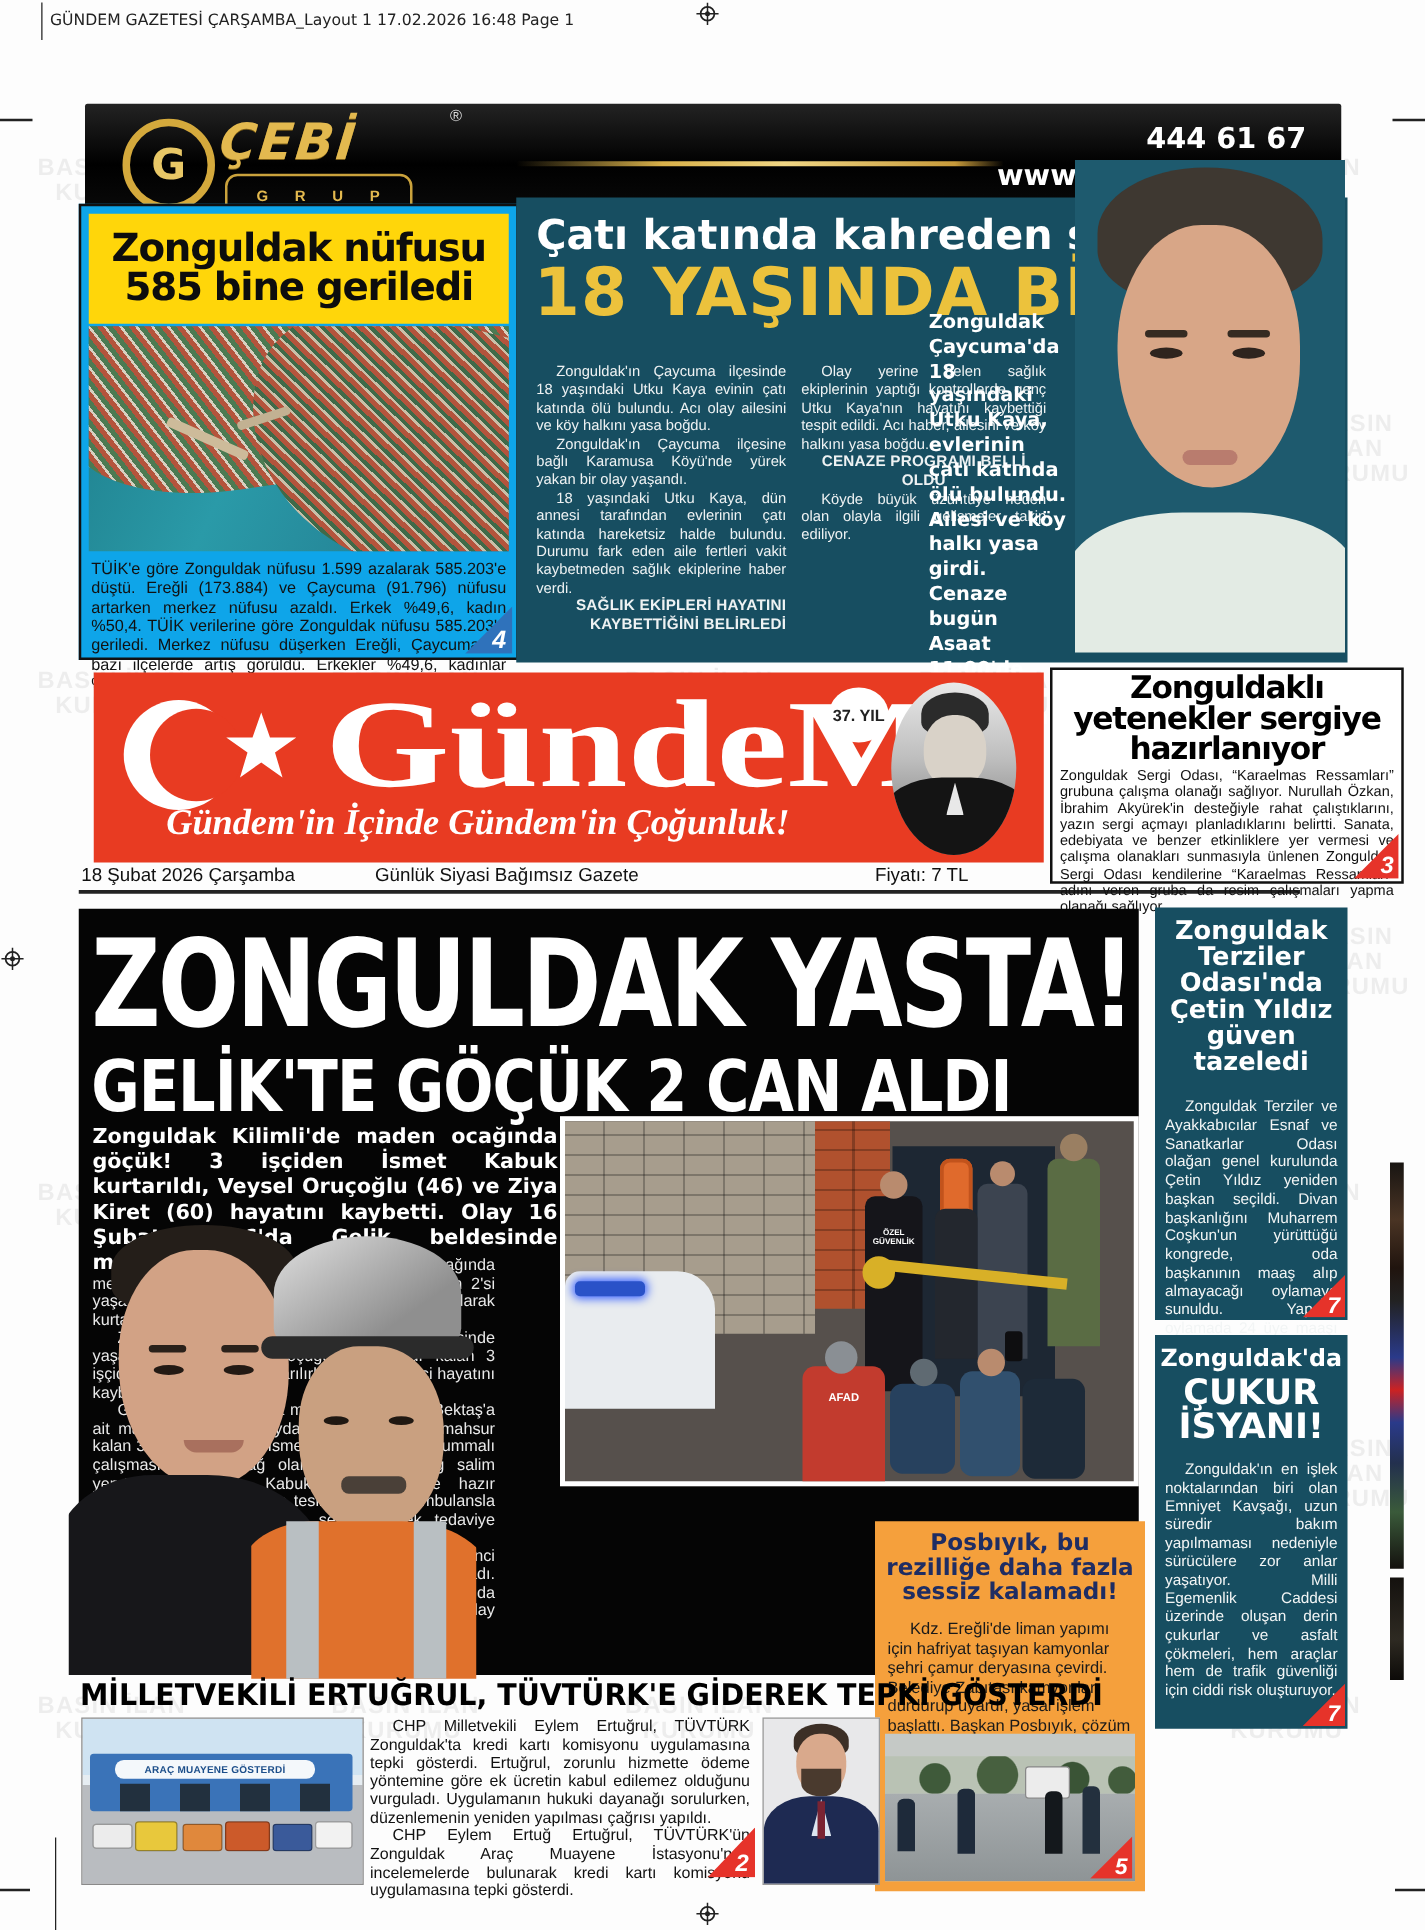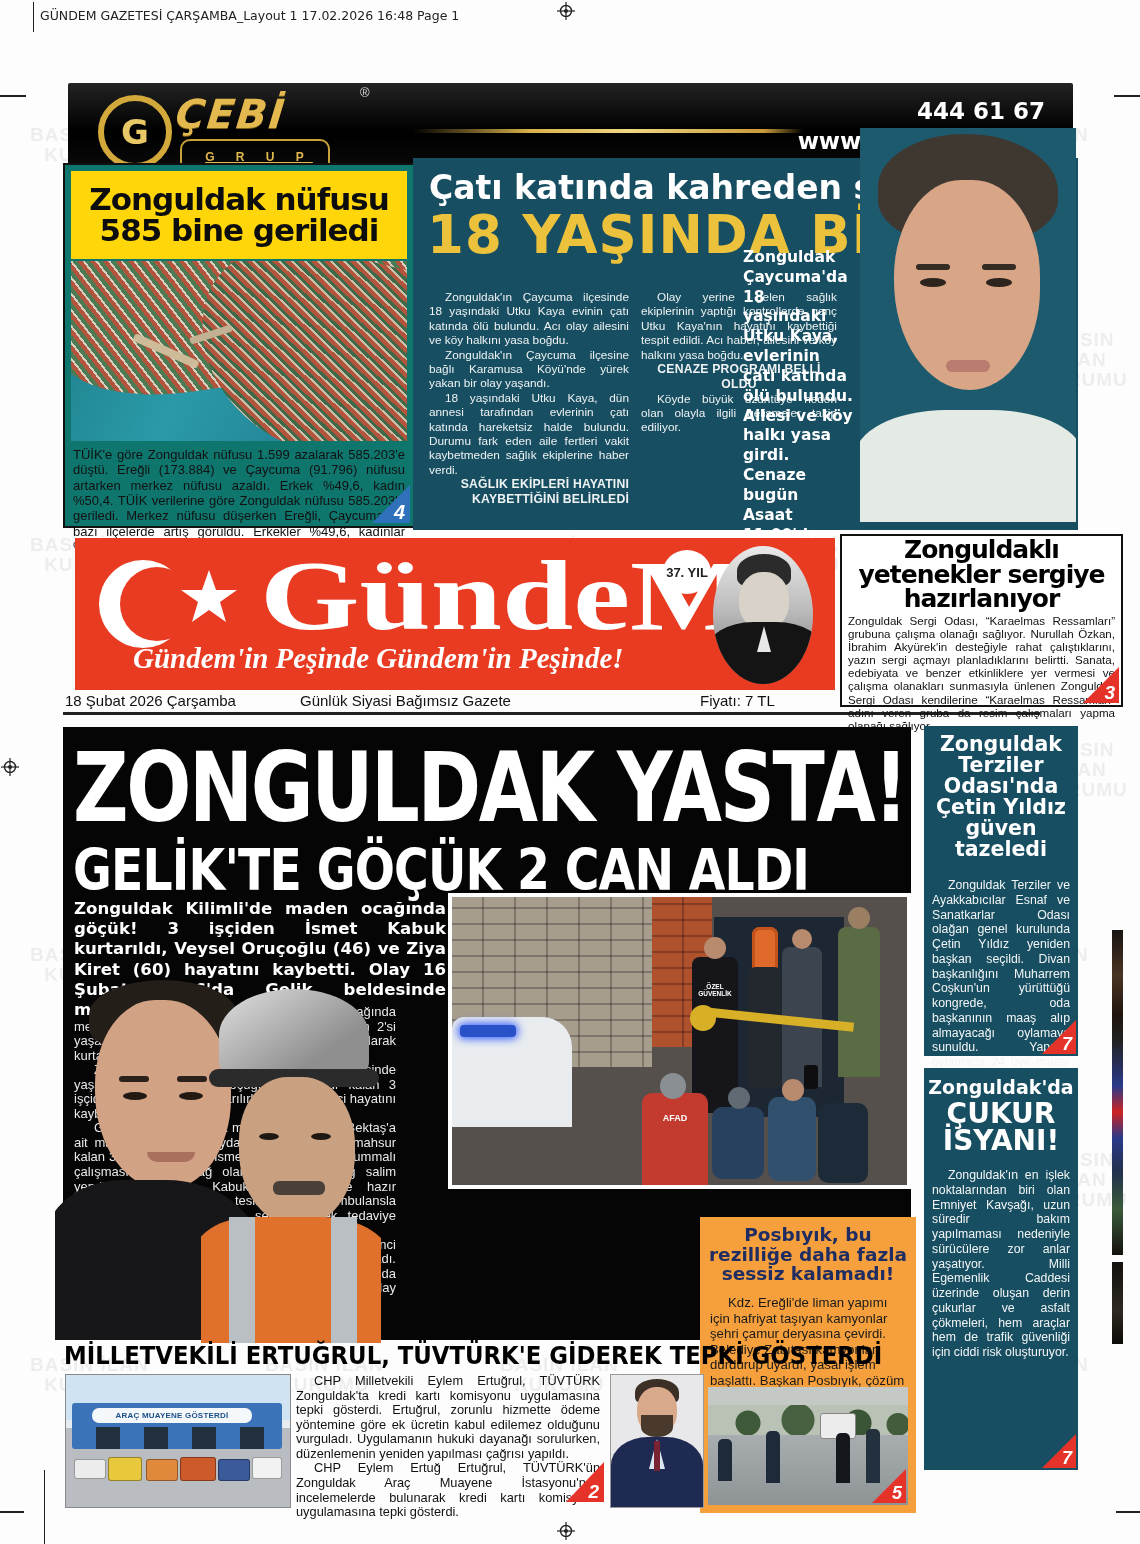--- a/index.html
+++ b/index.html
@@ -16,26 +16,26 @@
   .gold-line{position:absolute;left:345px;top:46px;width:390px;height:4px;
     background:linear-gradient(90deg,rgba(212,169,60,0),#d9b14a 30%,#f0d684 55%,#c79a3a 90%,rgba(212,169,60,0));}
   .cebi-ring{position:absolute;left:30px;top:12px;width:62px;height:62px;border-radius:50%;
     border:6px solid #d4a93c;color:#e8c766;font-weight:bold;font-size:34px;display:flex;
     align-items:center;justify-content:center;font-family:"DejaVu Sans",sans-serif;}
   .cebi-word{position:absolute;left:108px;top:8px;color:#e3b94f;font-weight:bold;font-size:40px;
     font-style:italic;letter-spacing:2px;font-family:"DejaVu Sans",sans-serif;
     text-shadow:0 1px 0 #7a5c17;transform:skewX(-6deg);}
   .cebi-grup{position:absolute;left:112px;top:56px;width:150px;height:36px;border:2px solid #caa23c;
     border-radius:10px;color:#e3b94f;font-weight:bold;font-size:12px;letter-spacing:9px;
-    display:flex;align-items:center;justify-content:center;padding-left:8px;box-sizing:border-box;text-decoration:underline;}
+    display:flex;align-items:center;justify-content:center;padding-left:8px;box-sizing:border-box;}
   .cebi-reg{position:absolute;left:292px;top:2px;color:#ddd;font-size:13px;}
   .banner-right{position:absolute;right:28px;top:14px;text-align:right;color:#fff;
     font-weight:bold;font-size:23px;line-height:1.3;font-family:"DejaVu Sans",sans-serif;}
   
-  .pop-box{left:63px;top:163px;width:352px;height:365px;background:#0f766e;border:2px solid #111;
+  .pop-box{left:63px;top:163px;width:352px;height:365px;background:#0ea5e9;border:2px solid #111;
     box-sizing:border-box;z-index:2;}
   .pop-head{position:absolute;left:6px;top:6px;right:6px;height:88px;background:#ffd60a;
     display:flex;align-items:center;justify-content:center;text-align:center;
     font-family:"DejaVu Sans",sans-serif;font-weight:bold;font-size:31px;line-height:1.0;
     color:#0d0d0d;letter-spacing:-1px;}
   .pop-photo{position:absolute;left:6px;top:96px;right:6px;height:180px;overflow:hidden;
     background:linear-gradient(115deg,#1f7f8c 0%,#2a9aa8 40%,#20758a 100%);}
   .pop-land{position:absolute;left:-20px;top:-70px;width:420px;height:190px;transform:rotate(-8deg);
     background:repeating-linear-gradient(60deg,#b4543c 0 4px,#d8cfc0 4px 6px,#4c7a52 6px 10px);
     border-radius:0 0 45% 30%;}
@@ -418,21 +418,21 @@
   <div class="boy-shirt"></div>
 </div>
 
 <div class="abs mast">
   <svg style="position:absolute;left:16px;top:14px;" width="170" height="104" viewBox="0 0 170 104">
     <circle cx="52" cy="52" r="44" fill="#fff"></circle>
     <circle cx="66" cy="52" r="37" fill="#e83b22"></circle>
     <polygon fill="#fff" points="118,18 125,38 146,38 129,50 135,70 118,58 101,70 107,50 90,38 111,38"></polygon>
   </svg>
   <div class="mast-title">GündeM</div>
-  <div class="mast-slogan">Gündem'in Peşinde Gündem'in Peşinde!</div>
+  <div class="mast-slogan">Gündem'in İçinde Gündem'in Çoğunluk!</div>
   <div class="yil">37. YIL</div>
   <div class="ataturk">
     <div class="ata-hair"></div>
     <div class="ata-face"></div>
     <div class="ata-suit"></div>
     <div class="ata-shirt"></div>
   </div>
 </div>
 
 <div class="dateline" style="left:65px;top:692px;">18 Şubat 2026 Çarşamba</div>
@@ -512,21 +512,21 @@
 </div>
 
 <div class="side-box" style="left:924px;top:726px;width:154px;height:330px;">
   <div class="side-h" style="position:absolute;left:4px;top:8px;right:4px;font-size:20.5px;">Zonguldak Terziler Odası'nda Çetin Yıldız güven tazeledi</div>
   <div class="side-b" style="position:absolute;left:8px;top:152px;right:8px;">
     <p>Zonguldak Terziler ve Ayakkabıcılar Esnaf ve Sanatkarlar Odası olağan genel kurulunda Çetin Yıldız yeniden başkan seçildi. Divan başkanlığını Muharrem Coşkun'un yürüttüğü kongrede, oda başkanının maaş alıp almayacağı oylamaya sunuldu. Yapılan oylamada 24 üye maaşı desteklerken, 12 üye karşı çıktı. Çoğunluk kararıyla başkanın maaş alması kabul edildi.</p>
   </div>
   <div class="badge" style="right:2px;bottom:2px;width:34px;height:34px;background:#e6332a;font-size:18px;padding:0 4px 1px 0;">7</div>
 </div>
 
-<div class="side-box" style="left:924px;top:1068px;width:154px;height:402px;">
+<div class="side-box" style="left:924px;top:1068px;width:154px;height:315px;">
   <div class="side-h" style="position:absolute;left:4px;top:10px;right:4px;font-size:19px;">Zonguldak'da</div>
   <div class="side-h" style="position:absolute;left:4px;top:32px;right:4px;font-size:28px;line-height:.98;">ÇUKUR İSYANI!</div>
   <div class="side-b" style="position:absolute;left:8px;top:100px;right:8px;">
     <p>Zonguldak'ın en işlek noktalarından biri olan Emniyet Kavşağı, uzun süredir bakım yapılmaması nedeniyle sürücülere zor anlar yaşatıyor. Milli Egemenlik Caddesi üzerinde oluşan derin çukurlar ve asfalt çökmeleri, hem araçlar hem de trafik güvenliği için ciddi risk oluşturuyor.</p>
   </div>
   <div class="badge" style="right:2px;bottom:2px;width:34px;height:34px;background:#e6332a;font-size:18px;padding:0 4px 1px 0;">7</div>
 </div>
 
 <div class="abs pos-box">
   <div class="pos-h">Posbıyık, bu rezilliğe daha fazla sessiz kalamadı!</div>

